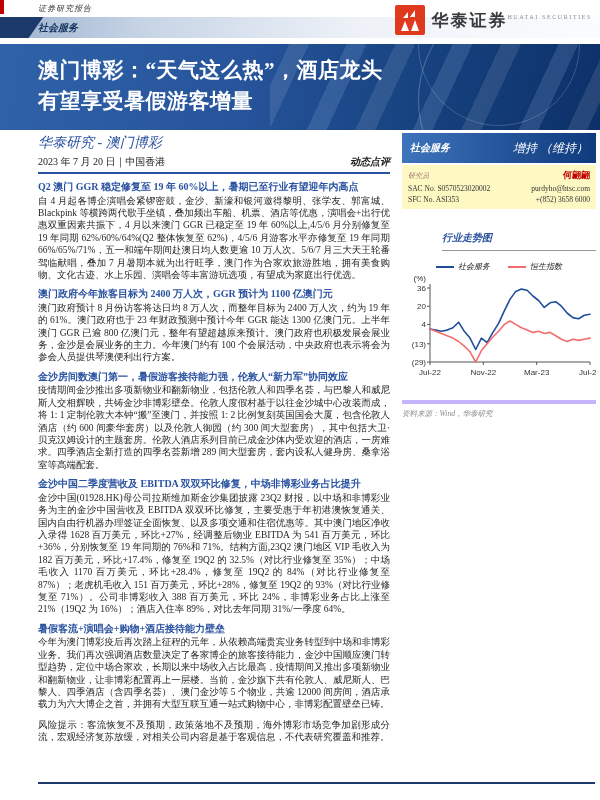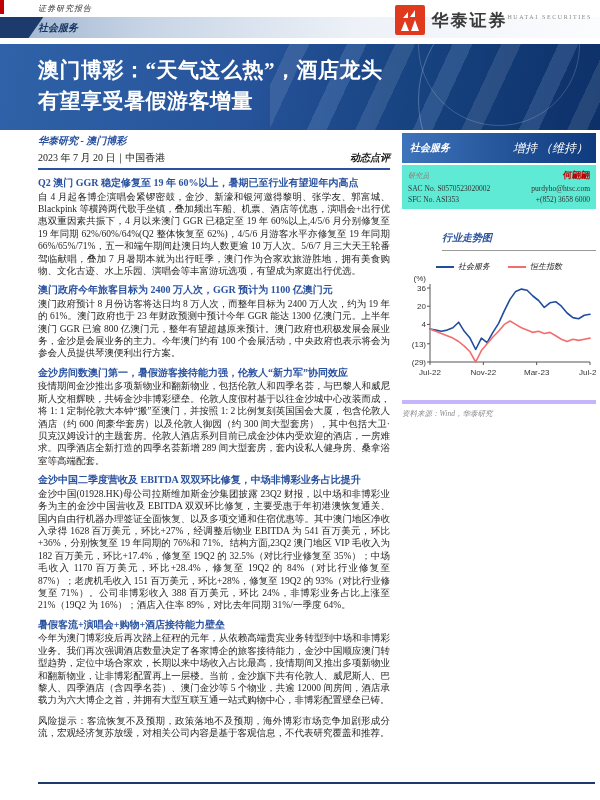--- a/index.html
+++ b/index.html
@@ -29,21 +29,21 @@
   .banner-deco-arc2{position:absolute;right:20px;top:-80px;width:160px;height:160px;border-radius:50%;
       border:1px solid rgba(255,255,255,0.18);}
   .banner-title{position:relative;margin:11px 0 0 38px;width:358px;color:#fff;font-weight:bold;
       font-size:21px;line-height:31px;letter-spacing:0.5px;}
 
   
   .main-col{position:absolute;left:38px;top:134px;width:352px;}
   .side-col{position:absolute;left:402px;top:133px;width:194px;}
 
   
-  .series-line{font-size:10px;font-weight:bold;font-style:italic;color:#2a52a0;}
+  .series-line{font-size:14px;font-weight:normal;font-style:italic;color:#2a52a0;}
   .date-row{display:flex;justify-content:space-between;align-items:baseline;margin-top:3px;
       border-bottom:2px solid #2a52a0;padding-bottom:3px;}
   .date-text{font-size:10px;color:#222;}
   .report-type{font-size:10px;font-weight:bold;font-style:italic;color:#222;}
 
   
   .para{margin-top:7px;}
   .para-heading{font-size:10px;font-weight:bold;color:#2a52a0;text-align:justify;line-height:12.5px;}
   .para-body{font-size:9.5px;line-height:12.4px;text-align:justify;color:#1f1f1f;margin-top:1px;}
   .risk{margin-top:8px;font-size:9.5px;line-height:12px;text-align:justify;color:#1f1f1f;}
@@ -52,21 +52,21 @@
   .footer-rule{position:absolute;left:38px;right:5px;top:782px;border-top:2px solid #1c3a6b;}
   .footer{position:absolute;left:38px;right:5px;top:818px;display:flex;justify-content:space-between;}
   .disclaimer{font-size:7.5px;font-style:italic;color:#444;}
   .page-num{font-size:9px;color:#222;}
 
   
   .rating-box{height:30px;background:linear-gradient(90deg,#3e74bc 0%,#1c4a8e 70%,#0f3a7e 100%);
       display:flex;justify-content:space-between;align-items:center;padding:0 8px;}
   .rating-sector{font-size:10px;font-weight:bold;font-style:italic;color:#fff;}
   .rating-value{font-size:12px;font-weight:normal;font-style:italic;color:#fff;}
-  .analyst-panel{margin-top:2px;background:#5eead4;padding:4px 6px 5px 6px;}
+  .analyst-panel{margin-top:2px;background:#fef9c3;padding:4px 6px 5px 6px;}
   .analyst-row1{display:flex;justify-content:space-between;align-items:baseline;}
   .analyst-label{font-size:7px;font-style:italic;color:#9a6a6a;}
   .analyst-name{font-size:9px;font-weight:bold;color:#c00000;}
   .analyst-row{display:flex;justify-content:space-between;font-size:7.5px;color:#333;margin-top:2px;}
 
   .trend-title{margin-top:22px;font-size:10px;font-weight:bold;font-style:italic;color:#2a52a0;
       border-bottom:1px solid #999;padding-bottom:5px;margin-left:40px;}
   .legend{display:flex;justify-content:center;gap:18px;margin-top:10px;}
   .legend-item{display:flex;align-items:center;gap:4px;}
   .legend-swatch{width:18px;height:2px;background:#888;}

